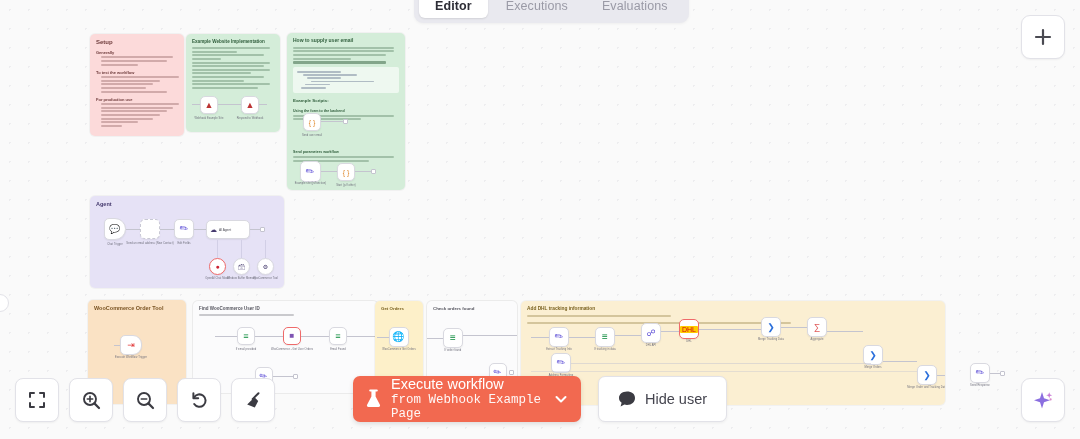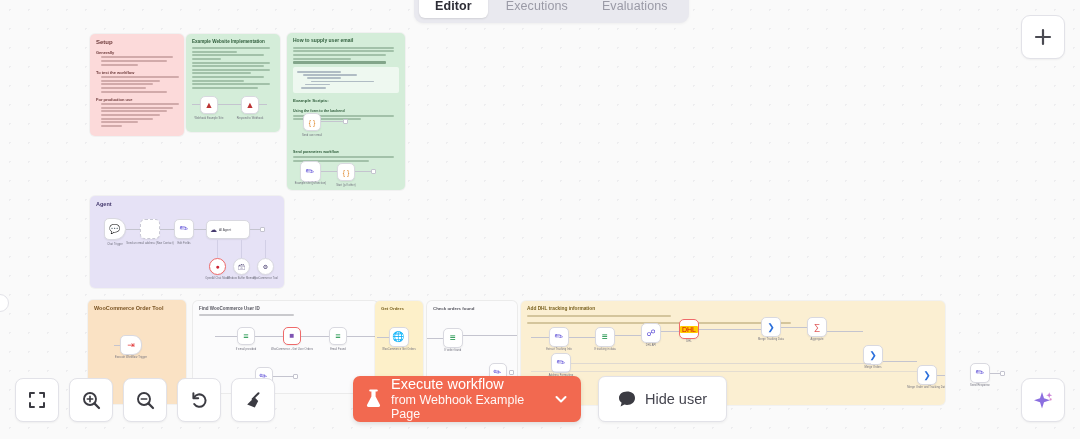--- a/index.html
+++ b/index.html
@@ -145,21 +145,21 @@
 
   
   #btn-execute{
     position:absolute; left:353px; bottom:17px; width:228px; height:46px;
     background:#f26950; border-radius:7px; display:flex; align-items:center;
     gap:9px; padding:0 12px; cursor:pointer; color:#fff;
     box-shadow:0 2px 5px rgba(0,0,0,.12);
   }
   #btn-execute .exec-txt{ flex:1; line-height:1.15; }
   #btn-execute .e1{ font-size:14.5px; font-weight:400; display:block; }
-  #btn-execute .e2{ font-size:12.5px; opacity:.95; display:block; }
+  #btn-execute .e2{ font-size:12.5px; opacity:.95; display:block;font-family:Liberation Mono, monospace; }
 
   
   #btn-hidechat{
     position:absolute; left:598px; bottom:17px; width:129px; height:46px;
     background:#fff; border:1px solid #e2e2e8; border-radius:7px;
     display:flex; align-items:center; justify-content:center; gap:9px;
     cursor:pointer; box-shadow:0 1px 3px rgba(0,0,0,.06);
     font-size:14.5px; color:#45454f;
   }
 

